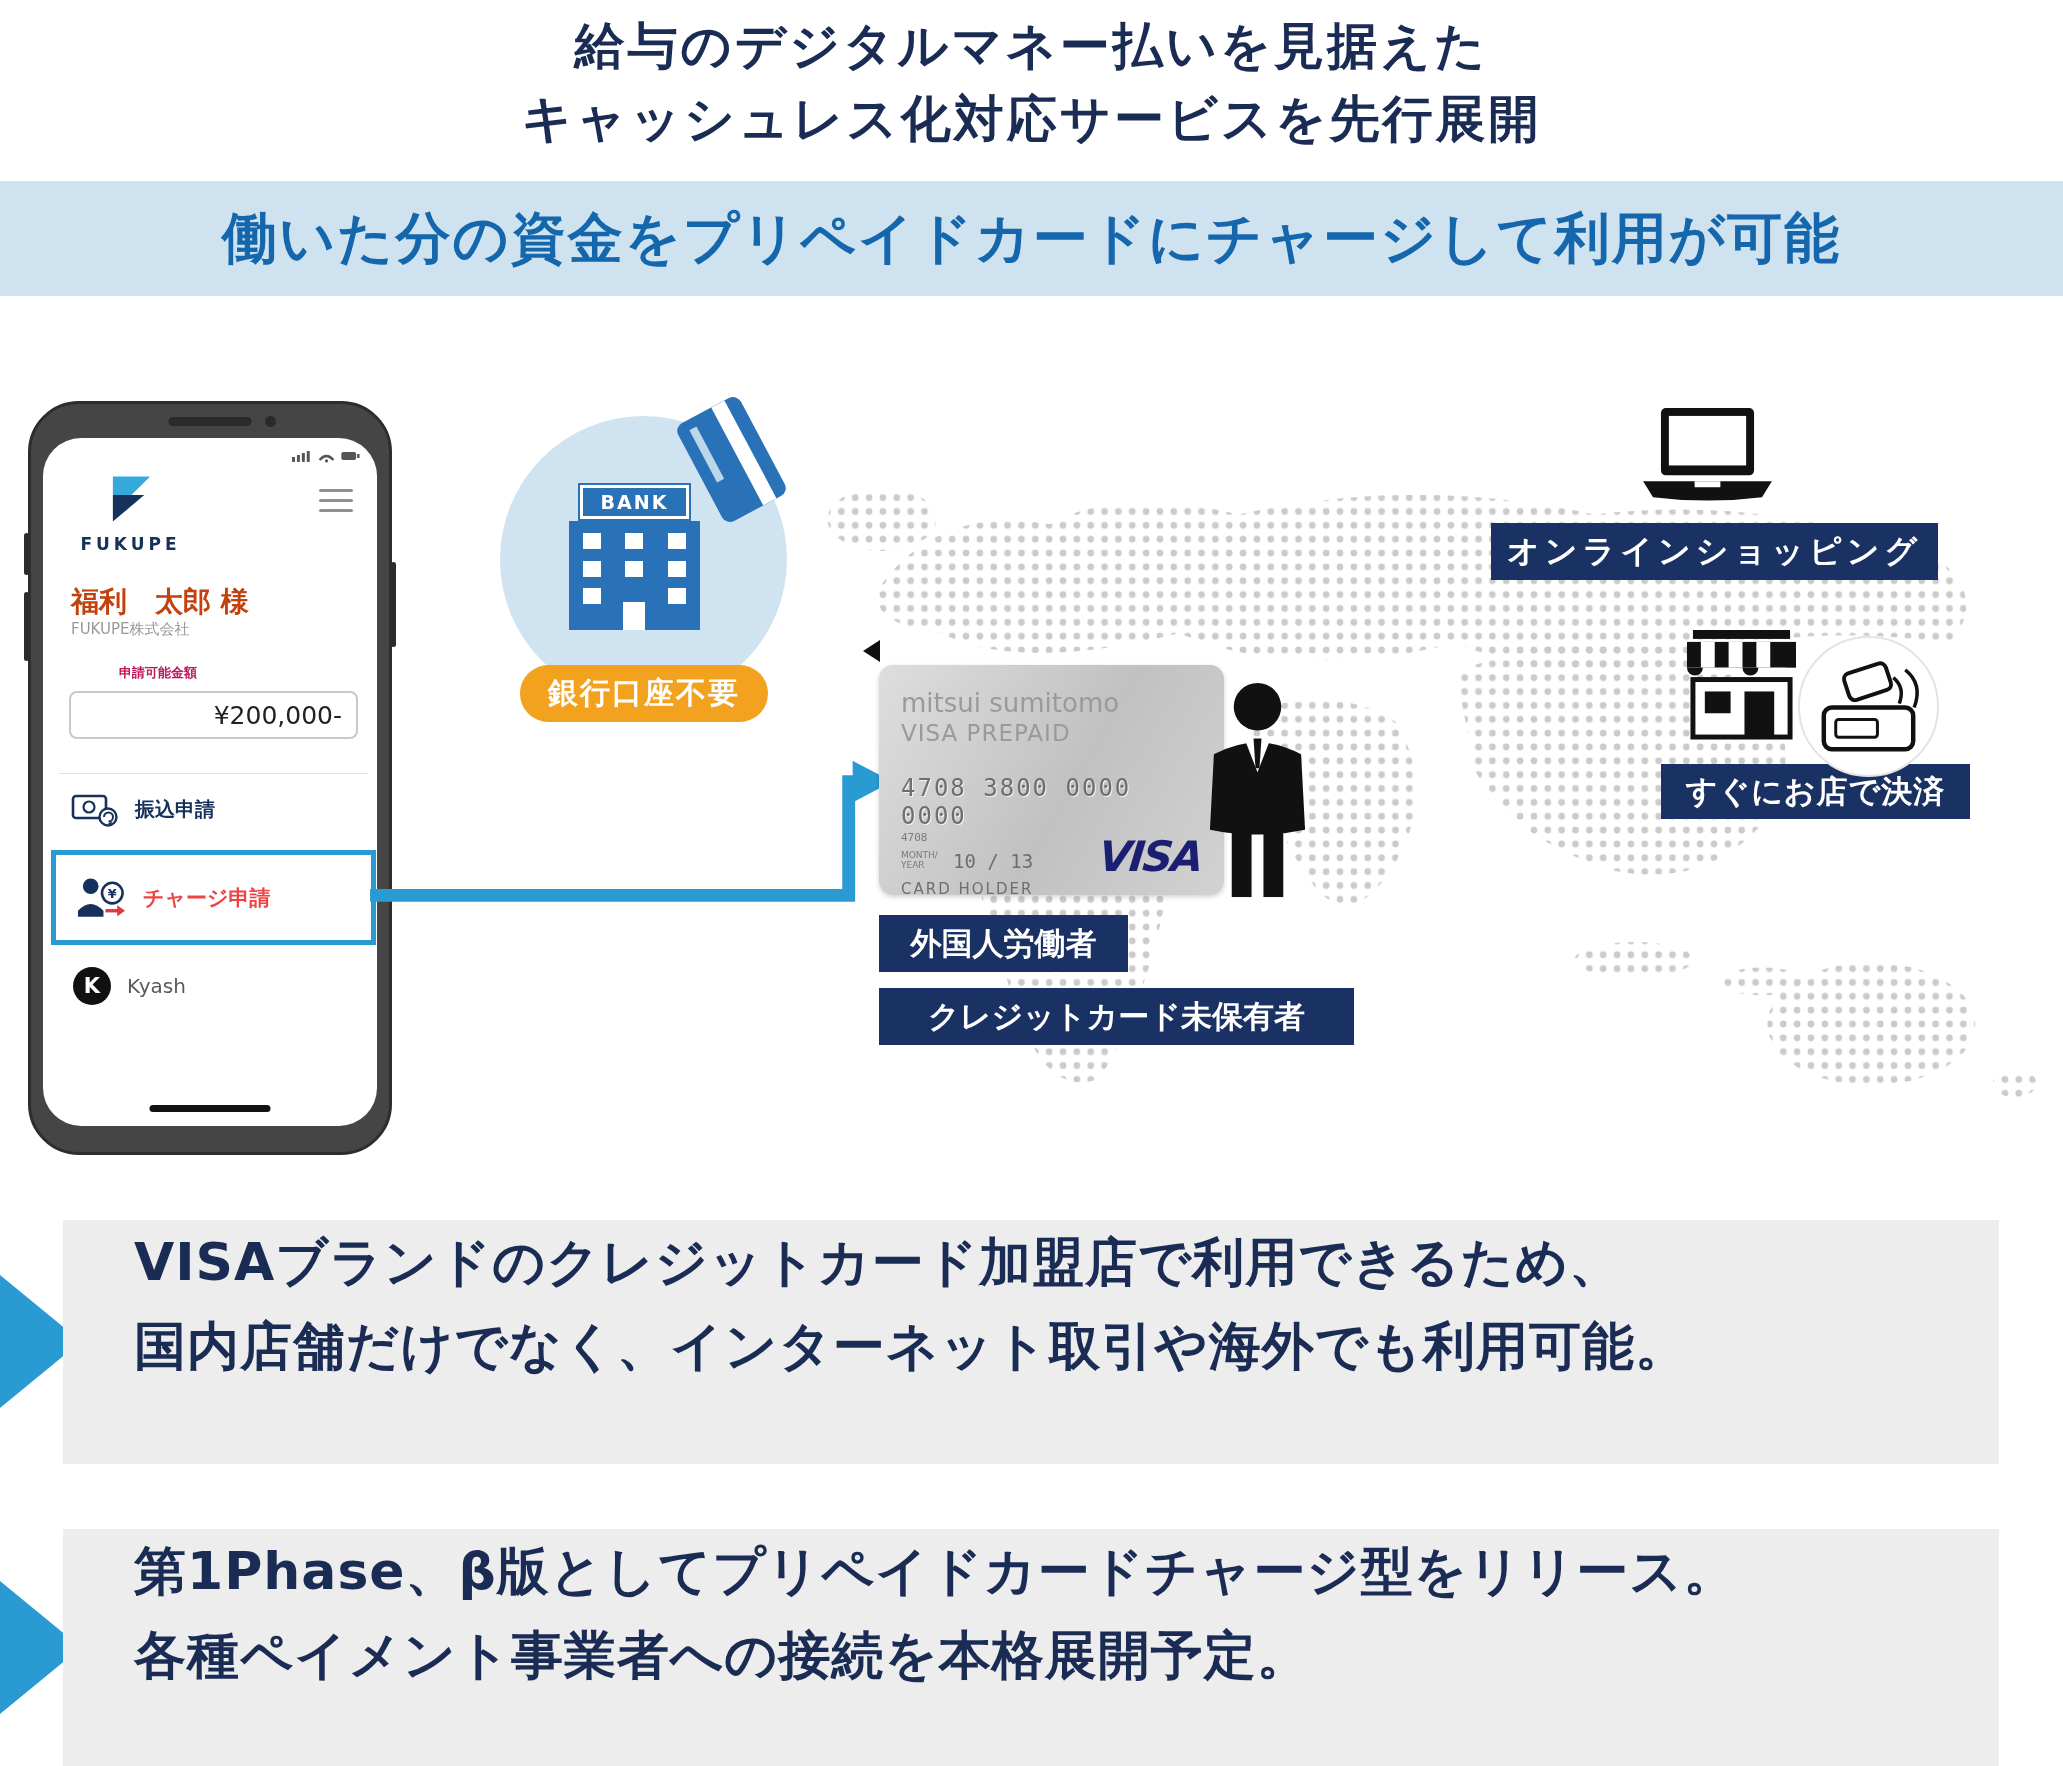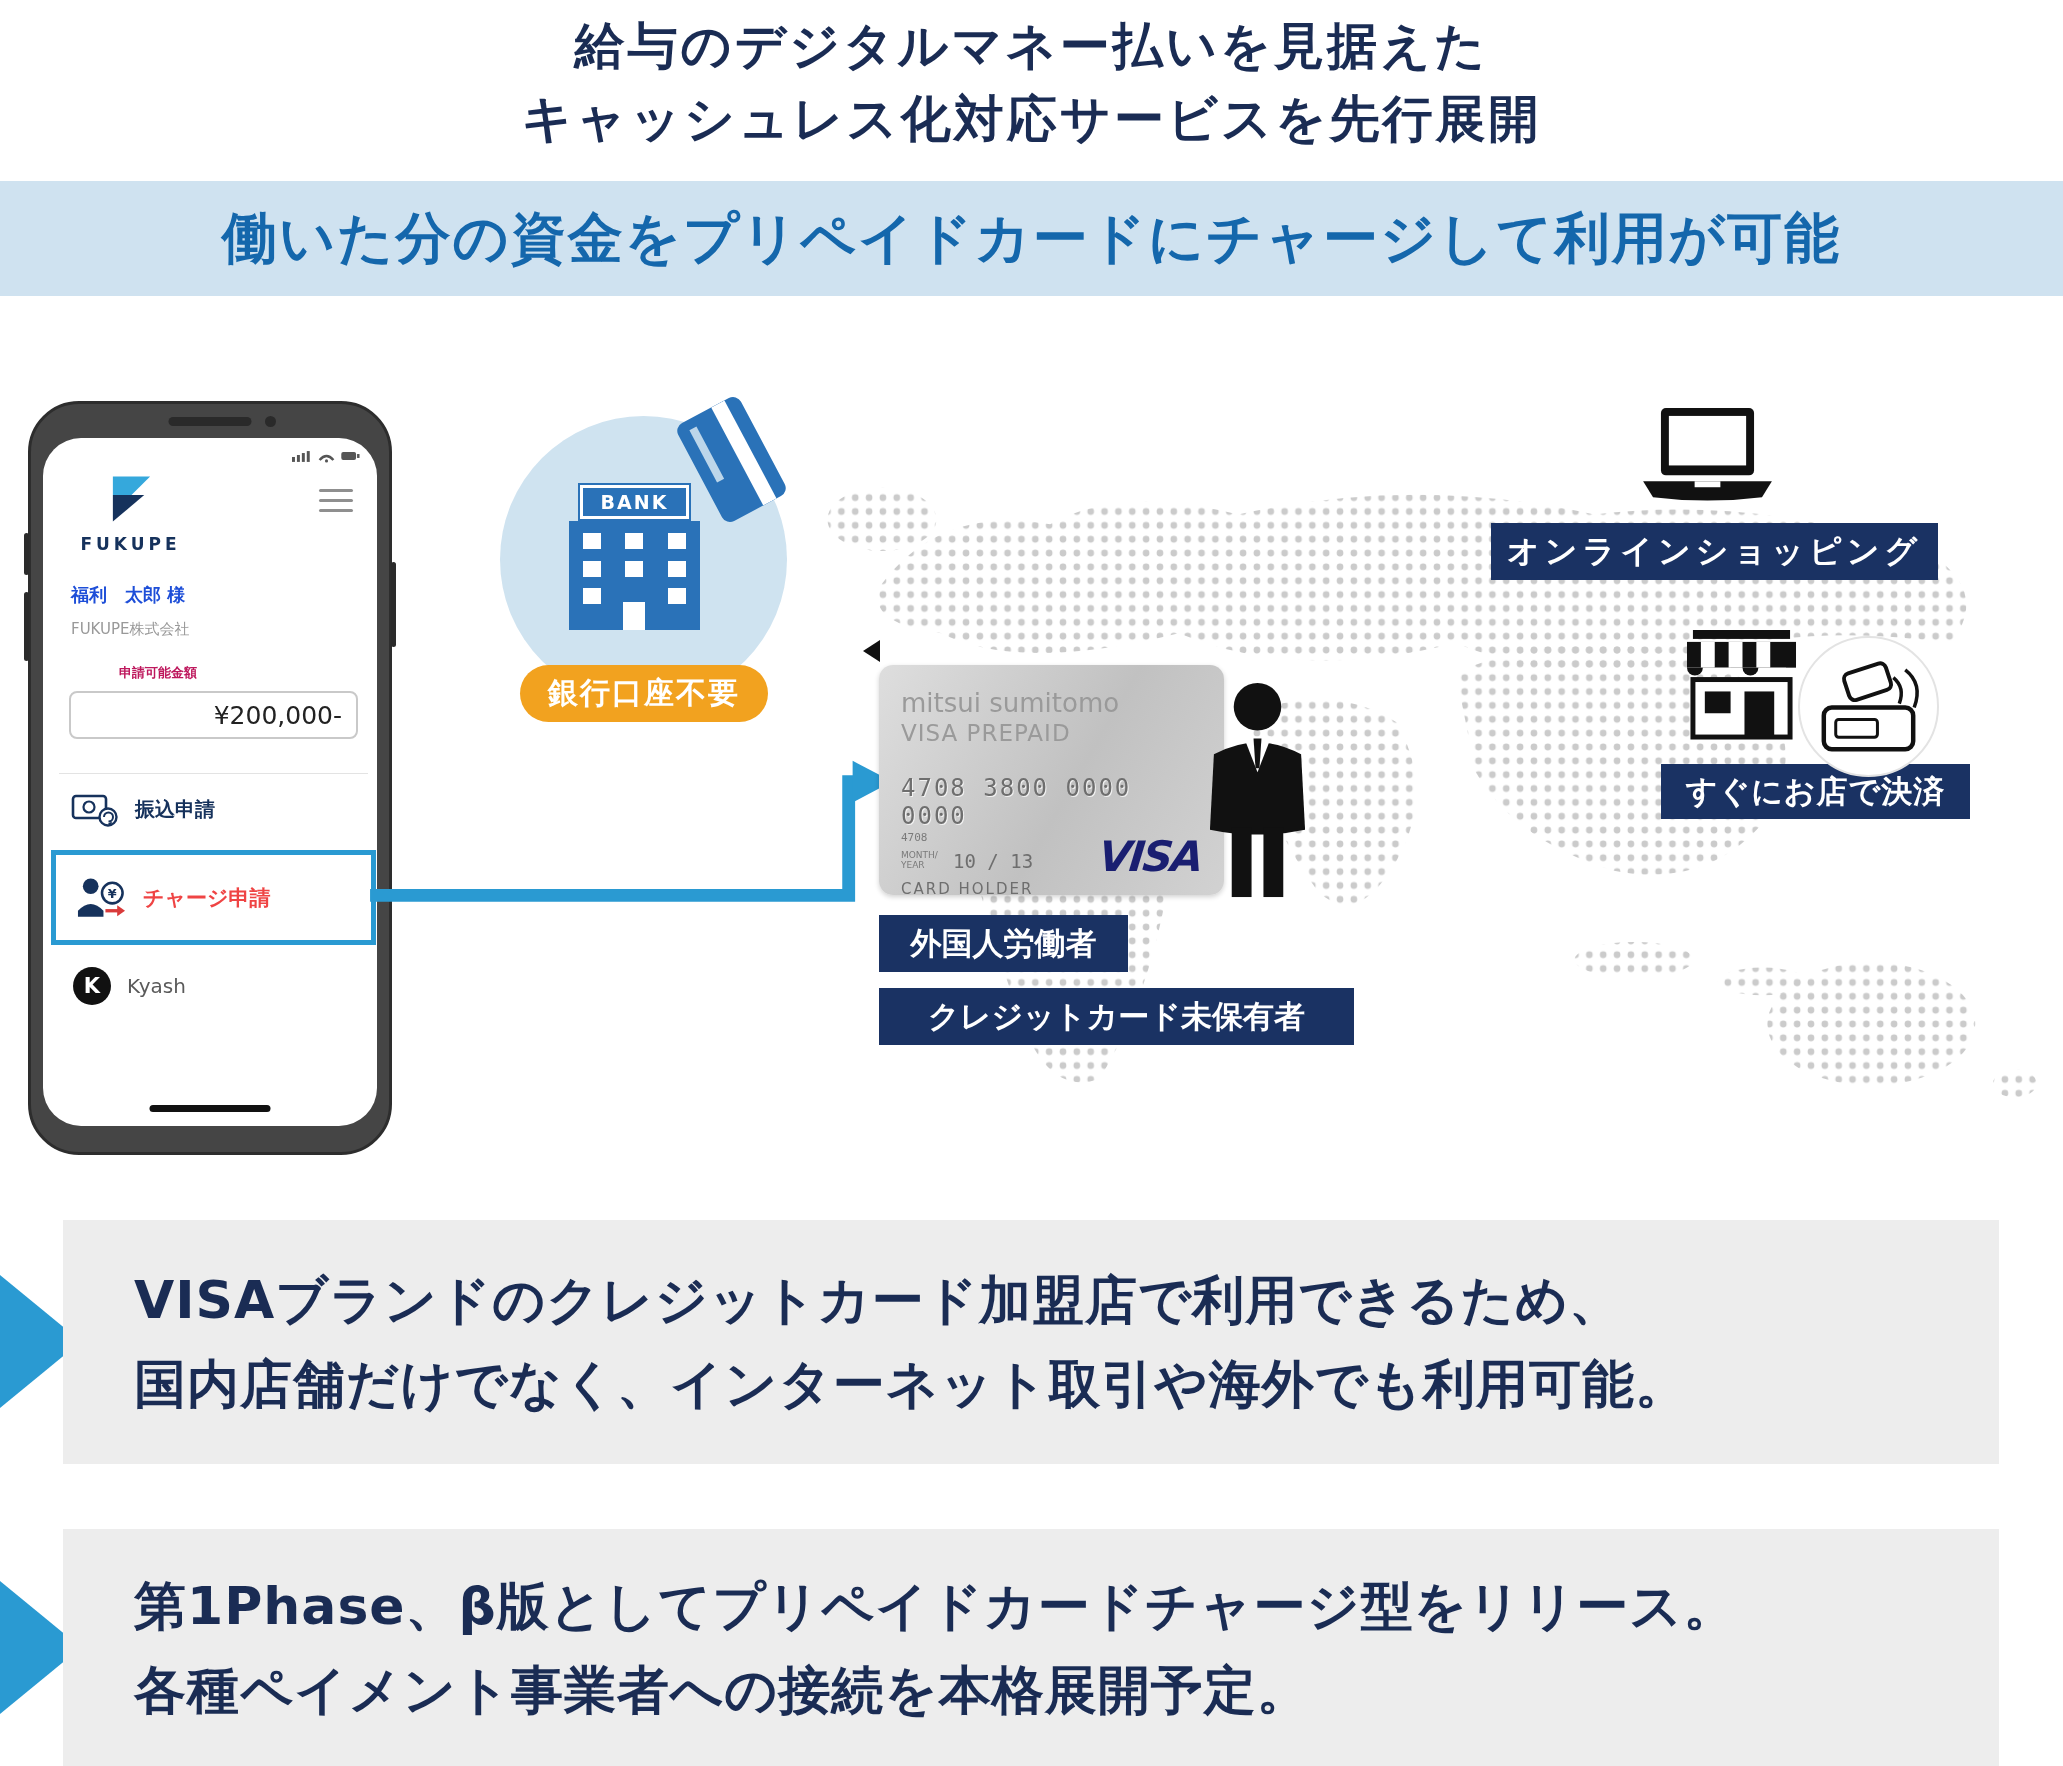--- a/index.html
+++ b/index.html
@@ -27,21 +27,21 @@
     width:83px; height:9px; border-radius:5px; background:#2a2a2a; }
   .camera { position:absolute; top:12px; left:calc(50% + 55px); width:11px; height:11px;
     border-radius:50%; background:#2a2a2a; }
   .screen { position:absolute; left:12px; right:12px; top:34px; bottom:26px;
     background:#fff; border-radius:38px; overflow:hidden; }
   .status-icons { position:absolute; top:10px; right:16px; }
   .logo-block { position:absolute; left:28px; top:36px; width:119px; text-align:center; }
   .logo-text { margin-top:6px; font-size:17px; font-weight:bold; letter-spacing:4px; color:#16325c; }
   .hamburger { position:absolute; right:24px; top:51px; width:34px; cursor:pointer; }
   .hamburger span { display:block; width:34px; height:3px; background:#8f8f8f; margin-bottom:7px; border-radius:2px; }
-  .user-name { position:absolute; left:28px; top:145px; font-size:18px; font-weight:bold; color:#1d4ed8; }
+  .user-name { position:absolute; left:28px; top:145px; font-size:28px; font-weight:bold; color:#c2410c; }
   .company { position:absolute; left:28px; top:182px; font-size:15px; color:#999; }
   .amount-label { position:absolute; left:28px; top:226px; font-size:13px; font-weight:bold; color:#be185d;margin-left:48px; }
   .amount-input { position:absolute; left:26px; top:253px; width:289px; height:48px;
     border:2px solid #c9c9c9; border-radius:8px; display:flex; align-items:center;
     justify-content:flex-end; padding-right:14px; font-size:25px; color:#222; background:#fff; }
   .screen-divider { position:absolute; left:16px; top:335px; width:309px; height:1px; background:#e3e3e3; }
   .transfer-row { position:absolute; left:28px; top:352px; display:flex; align-items:center; gap:16px; }
   .transfer-row .lbl { font-size:20px; font-weight:bold; color:#16325c; }
   .charge-box { position:absolute; left:8px; top:412px; width:325px; height:95px;
     border:5px solid #2a9ad2; background:#fff; display:flex; align-items:center;
@@ -105,21 +105,21 @@
   .lbl-online  { left:1491px; top:523px; width:447px; height:57px; font-size:32px; letter-spacing:5px; }
   .lbl-store   { left:1661px; top:764px; width:309px; height:55px; font-size:31px; letter-spacing:1px; }
 
   
   .laptop-icon { position:absolute; left:1643px; top:408px; width:129px; height:103px; }
   .store-icon { position:absolute; left:1683px; top:630px; width:117px; height:111px; }
   .contactless-icon { position:absolute; left:1794px; top:634px; width:149px; height:145px; }
 
   
   .bar { position:absolute; left:63px; width:1936px; background:#ededed;
-    display:flex; flex-direction:column; justify-content:center; padding-left:71px; }
+    display:flex; flex-direction:column; padding-left:71px; }
   .bar1 { top:1220px; height:244px; }
   .bar2 { top:1529px; height:238px; }
   .bar .line { font-size:52px; font-weight:bold; color:#1a2c54; line-height:1.62; letter-spacing:1px; }
   .tri { position:absolute; left:0; width:81px; height:133px; background:#2a9ad2;
     clip-path:polygon(0 0,100% 50%,0 100%); }
   .tri1 { top:1275px; }
   .tri2 { top:1581px; }
 </style>
 </head>
 <body>

